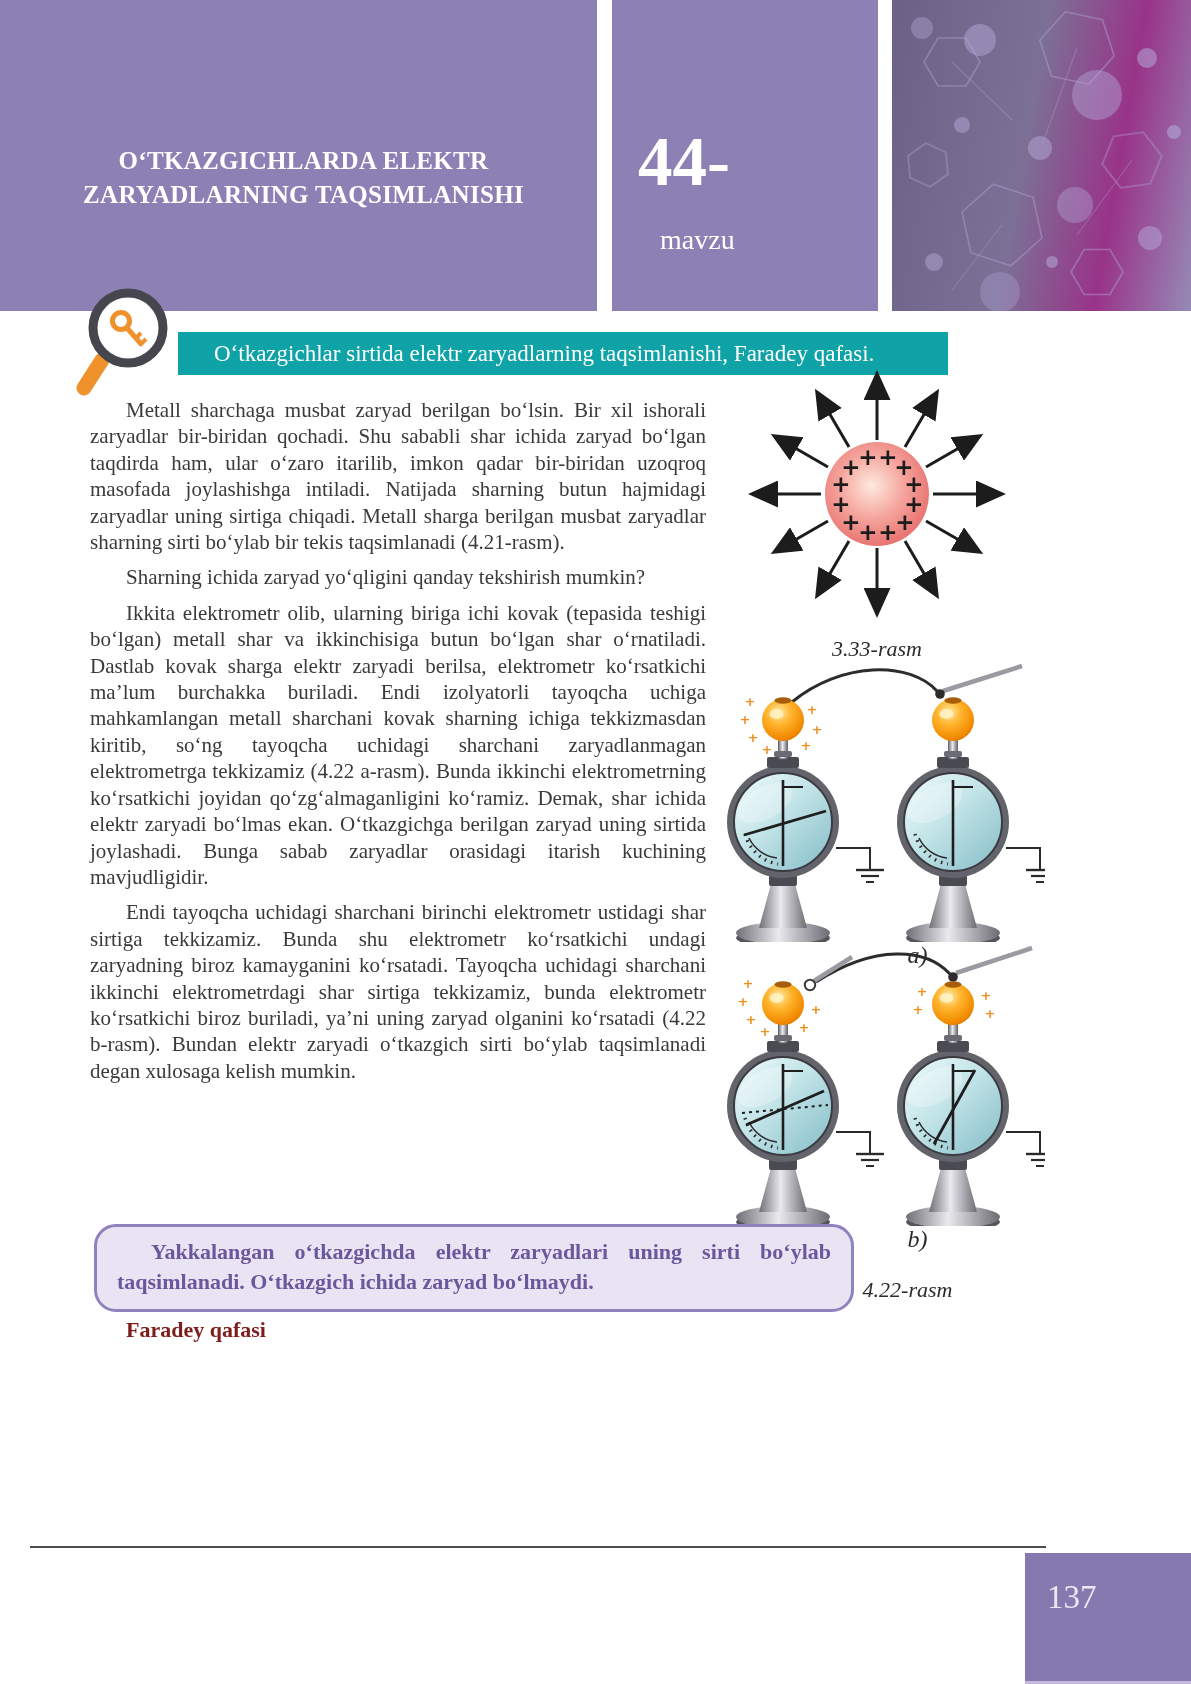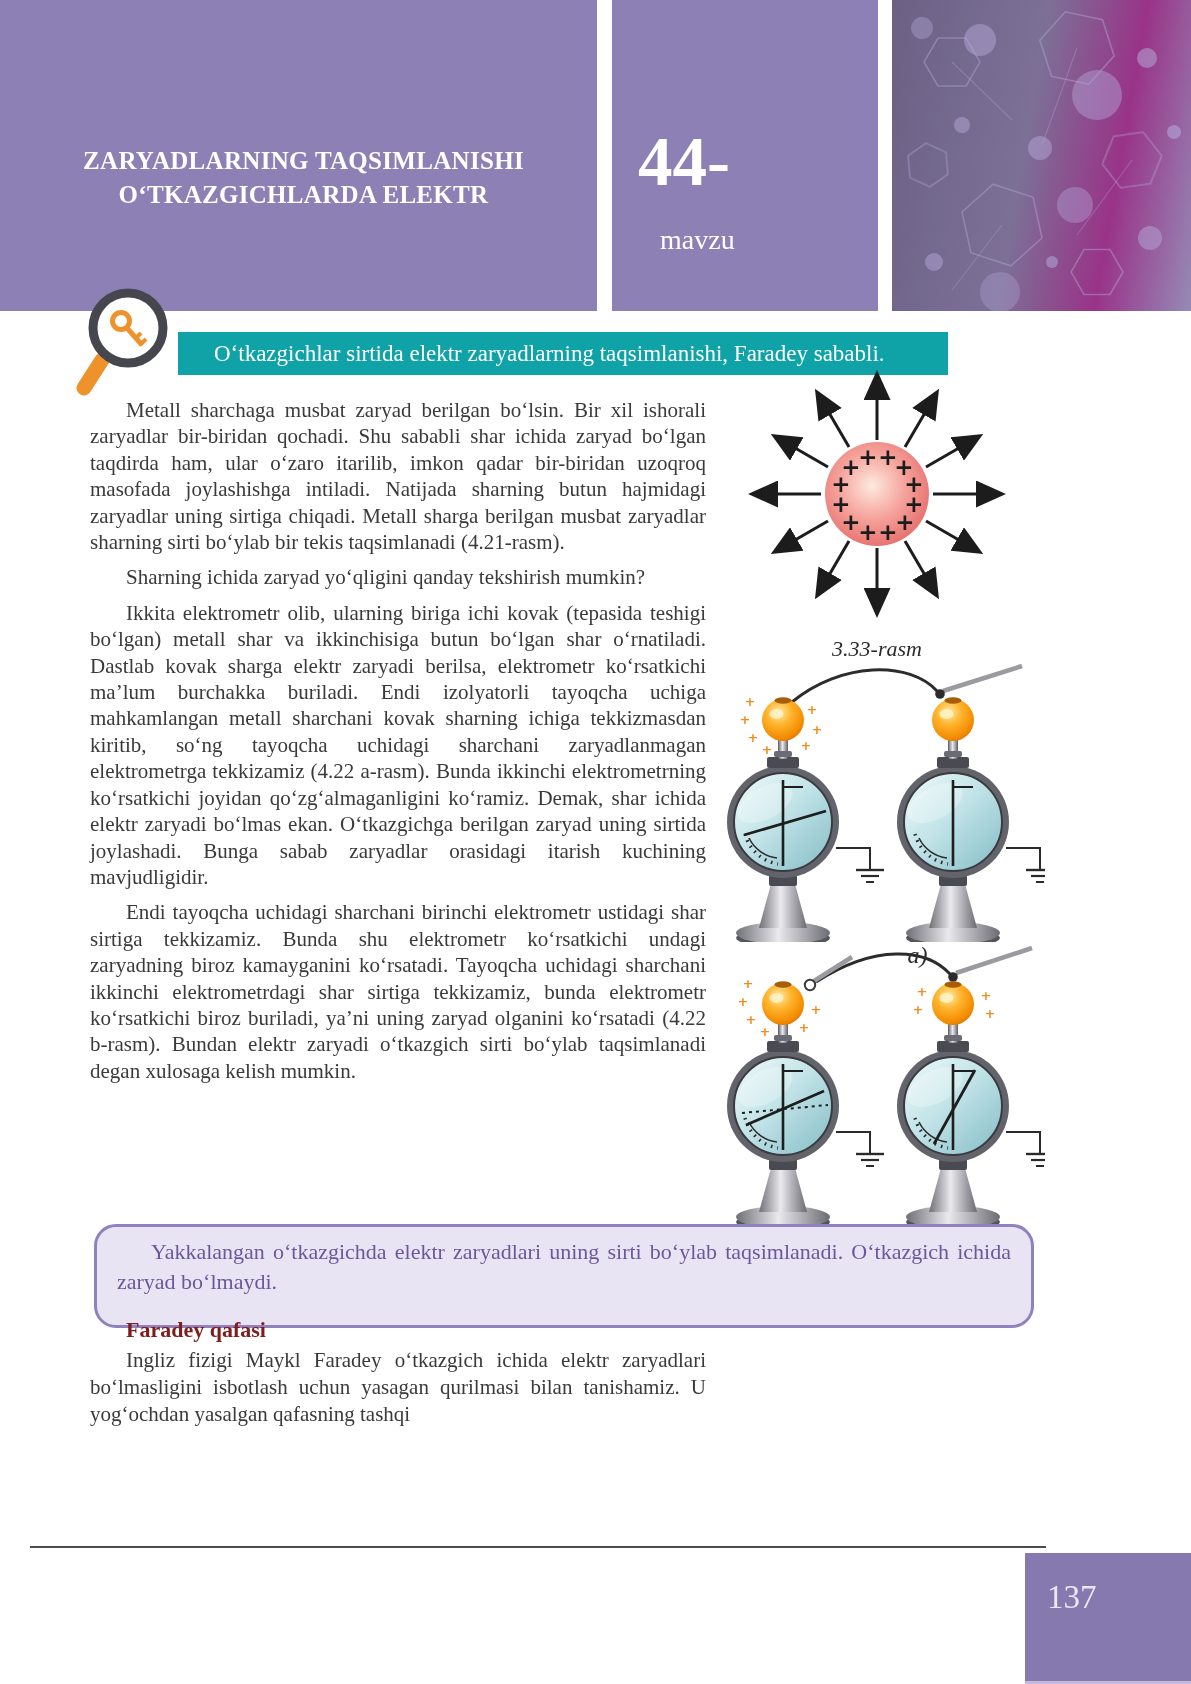--- a/index.html
+++ b/index.html
@@ -33,23 +33,23 @@
   .fig{position:absolute;text-align:center;}
   .figcap{font-style:italic;font-size:22px;color:#2b2b2d;}
   #fig421{left:712px;top:360px;width:330px;}
   #fig421 .figcap{margin-top:4px;}
   #fig422a{left:700px;top:660px;width:345px;}
   #fig422b{left:700px;top:944px;width:345px;}
   .sublabel{font-style:italic;font-size:24px;color:#2b2b2d;padding-left:90px;margin-top:-4px;}
   #cap422{margin-top:24px;padding-left:70px;}
 
   
-  .notebox{position:absolute;left:94px;top:1224px;width:940px;box-sizing:border-box;
+  .notebox{position:absolute;left:94px;top:1224px;width:760px;box-sizing:border-box;
            background:#e9e4f4;border:3px solid #8f82be;border-radius:22px;
-           padding:10px 20px 28px 20px;color:#6b589c;font-weight:normal;font-size:22px;
+           padding:10px 20px 12px 20px;color:#6b589c;font-weight:bold;font-size:22px;
            line-height:30px;text-align:justify;}
   .notebox p{margin:0;text-indent:34px;}
 
   
   .section{position:absolute;left:90px;top:1316px;width:616px;text-align:justify;
            font-size:21px;line-height:27px;}
   .sec-head{color:#7f1d1d;font-weight:bold;font-size:22px;margin:0 0 4px 36px;}
   .section p{margin:0;text-indent:36px;}
 
   
@@ -112,22 +112,22 @@
         <path d="M0,0 h34 v22" fill="none" stroke="#2a2a2a" stroke-width="2"></path>
         <line x1="20" y1="22" x2="48" y2="22" stroke="#2a2a2a" stroke-width="2.4"></line>
         <line x1="25" y1="28" x2="43" y2="28" stroke="#2a2a2a" stroke-width="2.2"></line>
         <line x1="30" y1="34" x2="38" y2="34" stroke="#2a2a2a" stroke-width="2"></line>
       </g>
     </defs>
   </svg>
 
   <div class="hdr-block hdr-left">
     <div class="title">
+      <div>O‘TKAZGICHLARDA ELEKTR</div>
       <div>ZARYADLARNING TAQSIMLANISHI</div>
-      <div>O‘TKAZGICHLARDA ELEKTR</div>
     </div>
   </div>
 
   <div class="hdr-block hdr-mid">
     <div class="lesson-num">44-</div>
     <div class="lesson-lbl">mavzu</div>
   </div>
 
   <div class="hdr-block hdr-right">
     <svg width="299" height="311" viewBox="0 0 299 311">
@@ -156,21 +156,21 @@
           <circle cx="108" cy="292" r="20" opacity="0.35"></circle>
         <circle cx="42" cy="262" r="9" opacity="0.5"></circle>
           <circle cx="282" cy="132" r="7" opacity="0.6"></circle>
         <circle cx="160" cy="262" r="6" opacity="0.55"></circle>
           <circle cx="30" cy="28" r="11" opacity="0.4"></circle>
       </g>
     </svg>
   </div>
 
   <div class="banner">
-    <span>O‘tkazgichlar sirtida elektr zaryadlarning taqsimlanishi, Faradey sababli.</span>
+    <span>O‘tkazgichlar sirtida elektr zaryadlarning taqsimlanishi, Faradey qafasi.</span>
   </div>
 
   <svg class="magnifier" width="108" height="132" viewBox="0 0 108 132">
     <line x1="26" y1="76" x2="8" y2="104" stroke="#f0922c" stroke-width="15" stroke-linecap="round"></line>
     <circle cx="52" cy="44" r="35" fill="#ffffff" stroke="#46464e" stroke-width="9"></circle>
     <g stroke="#f0922c" fill="none">
       <circle cx="45" cy="37" r="8.5" stroke-width="5"></circle>
       <line x1="51" y1="44" x2="66" y2="61" stroke-width="5"></line>
       <line x1="59" y1="55" x2="65" y2="49" stroke-width="4"></line>
       <line x1="64" y1="61" x2="70" y2="55" stroke-width="4"></line>
@@ -280,21 +280,20 @@
     <div class="sublabel">b)</div>
     <div class="figcap" id="cap422">4.22-rasm</div>
   </div>
 
   <div class="notebox">
     <p>Yakkalangan o‘tkazgichda elektr zaryadlari uning sirti bo‘ylab taqsimlanadi. O‘tkazgich ichida zaryad bo‘lmaydi.</p>
   </div>
 
   <div class="section">
     <div class="sec-head">Faradey qafasi</div>
-    <p>Ingliz fizigi Maykl Faradey o‘tkazgich ichida elektr zaryadlari bo‘lmasligini isbotlash uchun yasagan qurilmasi bilan tanishamiz. U yog‘ochdan yasalgan qafasning tashqi</p>
   </div>
 
   <div class="footrule"></div>
   <div class="pagenum">
     <span>137</span>
   </div>
 
 </div>
 
 </body></html>

